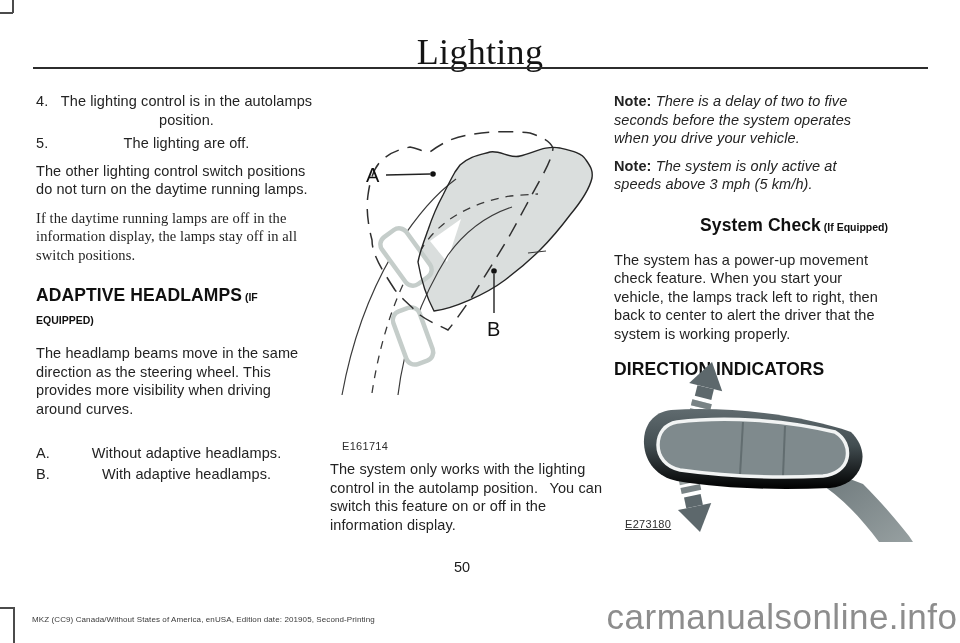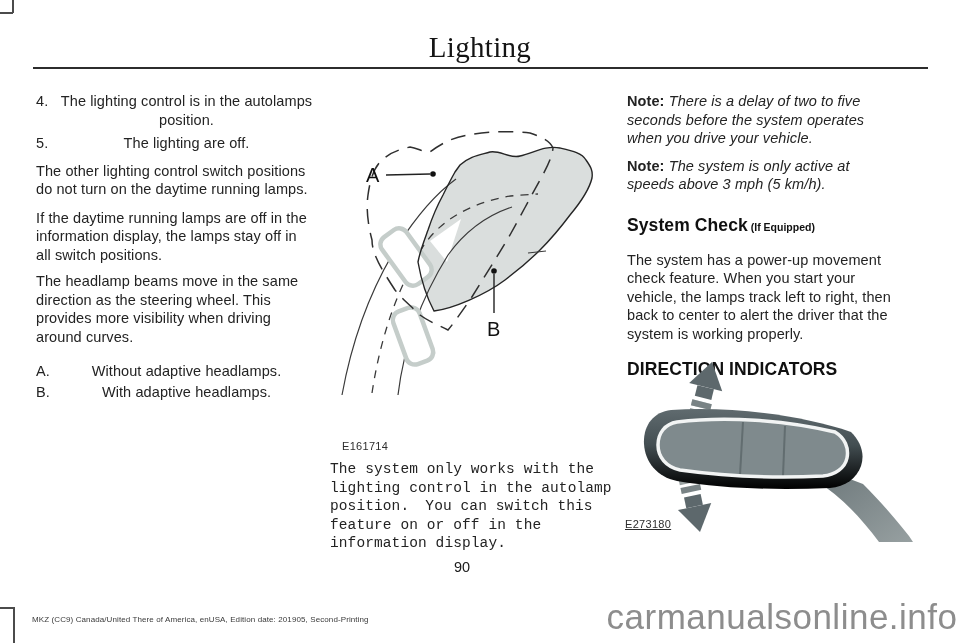--- a/index.html
+++ b/index.html
@@ -5,44 +5,44 @@
   html,body{margin:0;padding:0;}
   body{
     width:960px;height:643px;background:#ffffff;position:relative;overflow:hidden;
     font-family:"Liberation Sans", sans-serif;color:#222;
     -webkit-font-smoothing:antialiased;
   }
   .abs{position:absolute;}
   
   .page-title{
     left:0;top:31px;width:960px;text-align:center;
-    font-family:"Liberation Serif", serif;font-size:29px;color:#141414;
+    font-family:"Liberation Serif", serif;font-size:36px;color:#141414;
     letter-spacing:0.3px;
   }
   .header-rule{left:33px;top:67px;width:895px;height:2px;background:#2c2c2c;}
   
   .col{font-size:14.5px;line-height:18.5px;color:#232323;letter-spacing:0.1px;}
   #col1{left:36px;top:92px;width:278px;}
-  #col3{left:627px;top:92px;width:274px;}
+  #col3{left:614px;top:92px;width:274px;}
   .para{margin:0 0 10px 0;}
   .list-item{display:flex;margin:0 0 5px 0;}
   .list-item .num{width:23px;flex:none;}
   .list-item .txt{flex:1;text-align:center;}
   .section-heading{
     font-size:17.5px;font-weight:bold;color:#101010;line-height:21px;
     margin:13px 0 13px 0;letter-spacing:0.1px;
   }
   .section-heading .suffix{font-size:10.5px;font-weight:bold;letter-spacing:0;}
   .note-para{margin:0 0 9px 0;font-style:italic;}
   .note-para .note-label{font-style:normal;font-weight:bold;}
   
   #fig-beams{left:330px;top:95px;width:280px;height:345px;}
   .fig-label{font-size:11px;color:#2e2e2e;letter-spacing:0.3px;}
   #fig-beams-label{left:342px;top:440px;}
-  #col2-para{left:330px;top:460px;width:282px;font-family:Liberation Mono, monospace;}
+  #col2-para{left:330px;top:460px;width:282px;}
   #fig-stalk{left:625px;top:350px;width:292px;height:192px;}
   #fig-stalk-label{left:625px;top:518px;text-decoration:underline;}
   
   .page-number{left:412px;top:559px;width:100px;text-align:center;font-size:14.5px;color:#1a1a1a;}
   .footer-note{left:32px;top:615px;font-size:8px;color:#3a3a3a;letter-spacing:0.1px;}
   .watermark{
     left:576px;top:598px;width:385px;text-align:right;
     font-size:35px;color:#8d8d8d;letter-spacing:0.5px;line-height:38px;
   }
   .watermark .caret{
@@ -70,22 +70,23 @@
 <div class="abs col" id="col1">
   <div class="list-item">
     <span class="num">4.</span>
     <span class="txt">The lighting control is in the autolamps position.</span>
   </div>
   <div class="list-item" style="margin-bottom:9px;">
     <span class="num">5.</span>
     <span class="txt">The lighting are off.</span>
   </div>
   <p class="para">The other lighting control switch positions do not turn on the daytime running lamps.</p>
-  <p class="para" style="margin-bottom:8px;">If the daytime running lamps are off in the information display, the lamps stay off in all switch positions.</p>
-  <p class="para" style="margin-bottom:16px;">The headlamp beams move in the same direction as the steering wheel. This provides more visibility when driving around curves.</p>
+  <p class="para" style="margin-bottom:21px;font-family:Liberation Serif, serif;">If the daytime running lamps are off in the information display, the lamps stay off in all switch positions.</p>
+  <h2 class="section-heading"><span>ADAPTIVE HEADLAMPS</span><span class="suffix"> (IF EQUIPPED)</span></h2>
+  <p class="para" style="margin-bottom:26px;">The headlamp beams move in the same direction as the steering wheel. This provides more visibility when driving around curves.</p>
   <div class="list-item" style="margin-bottom:2px;">
     <span class="num">A.</span>
     <span class="txt">Without adaptive headlamps.</span>
   </div>
   <div class="list-item">
     <span class="num">B.</span>
     <span class="txt">With adaptive headlamps.</span>
   </div>
 </div>
 
@@ -136,21 +137,21 @@
     <line x1="164" y1="179" x2="164" y2="218" stroke="#222" stroke-width="1.4"></line>
     <text x="157" y="241" font-size="20" fill="#111">B</text>
   </svg>
 </div>
 <div class="abs fig-label" id="fig-beams-label">E161714</div>
 <div class="abs col" id="col2-para">The system only works with the lighting control in the autolamp position.  You can switch this feature on or off in the information display.</div>
 
 <div class="abs col" id="col3">
   <p class="note-para"><span class="note-label">Note:</span><span> There is a delay of two to five seconds before the system operates when you drive your vehicle.</span></p>
   <p class="note-para" style="margin-bottom:21px;"><span class="note-label">Note:</span><span> The system is only active at speeds above 3 mph (5 km/h).</span></p>
-  <h2 class="section-heading" style=""><span>System Check</span><span class="suffix"> (If Equipped)</span></h2>
+  <h2 class="section-heading" style="text-align:right;"><span>System Check</span><span class="suffix"> (If Equipped)</span></h2>
   <p class="para" style="margin-bottom:16px;">The system has a power-up movement check feature. When you start your vehicle, the lamps track left to right, then back to center to alert the driver that the system is working properly.</p>
   <h2 class="section-heading">DIRECTION INDICATORS</h2>
 </div>
 
 <div class="abs" id="fig-stalk">
   <svg width="292" height="192" viewBox="0 0 292 192">
     <defs>
       <linearGradient id="bodyGrad" x1="0" y1="0" x2="0" y2="1">
         <stop offset="0" stop-color="#606b6f"></stop>
         <stop offset="0.45" stop-color="#434e52"></stop>
@@ -190,15 +191,15 @@
 
     <line x1="118" y1="72" x2="115" y2="125" stroke="#626d70" stroke-width="2"></line>
     <line x1="160" y1="76" x2="158" y2="126" stroke="#626d70" stroke-width="2"></line>
 
     <path d="M52,72 C40,74 33,83 33,95 C33,107 41,117 55,120 C105,127 155,128 198,126
              C210,125 220,118 222,108 C224,98 220,88 210,82 C160,70 100,66 52,72 Z" fill="none" stroke="#f2f4f4" stroke-width="3.5"></path>
   </svg>
 </div>
 <div class="abs fig-label" id="fig-stalk-label">E273180</div>
 
-<div class="abs page-number">90</div>
-<div class="abs footer-note">MKZ (CC9) Canada/United There of America, enUSA, Edition date: 201905, Second-Printing</div>
+<div class="abs page-number">50</div>
+<div class="abs footer-note">MKZ (CC9) Canada/Without States of America, enUSA, Edition date: 201905, Second-Printing</div>
 <div class="abs watermark"><span>carmanualsonline.info</span><span class="caret"></span></div>
 
 </body></html>

